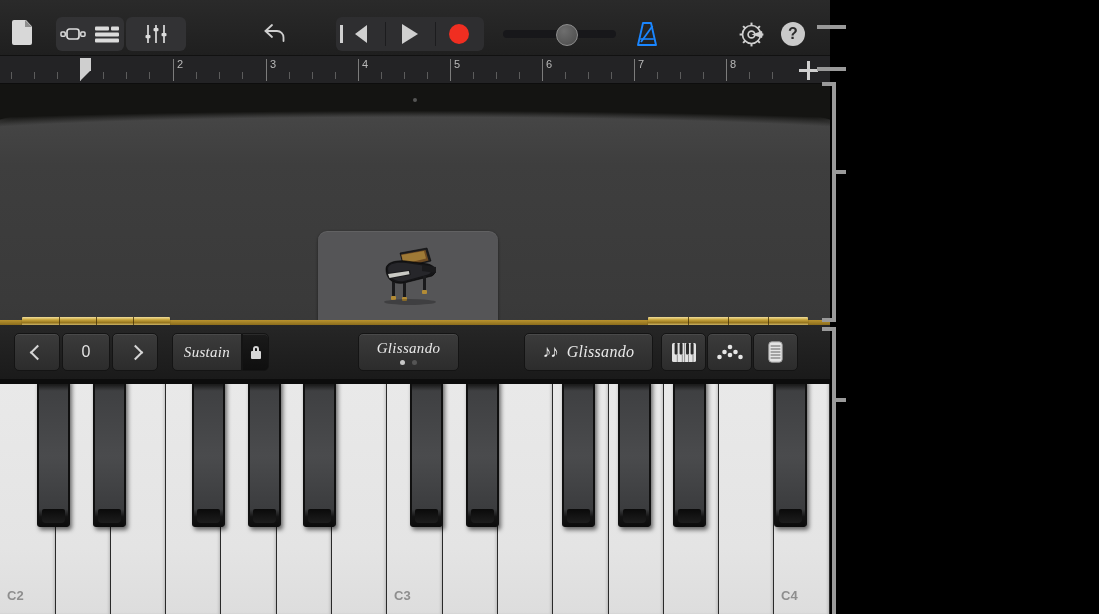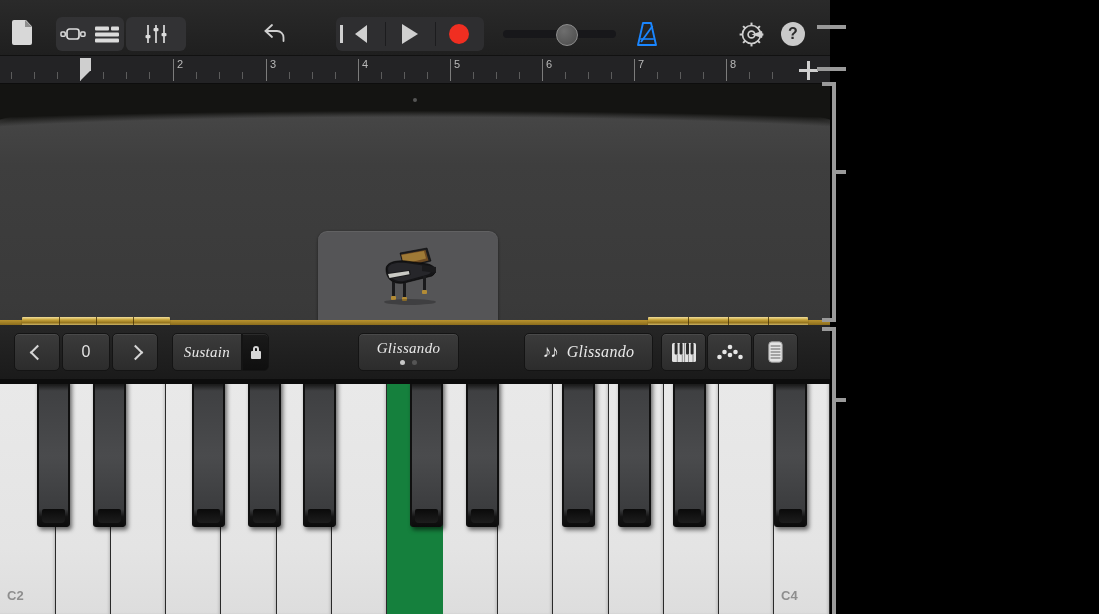--- a/index.html
+++ b/index.html
@@ -125,21 +125,21 @@
 
   .toon { left:524px; width:129px; gap:9px; }
   .notes { font-size:17px; color:#f0f0f0; letter-spacing:-1px; }
 
   .kb-ico  { left:661px; width:45px; }
   .arp-ico { left:707px; width:45px; }
   .str-ico { left:753px; width:45px; }
 
   
   .keyboard { position:absolute; left:0; top:379px; width:830px; height:235px;
-              background:#15803d; overflow:hidden;text-align:right; }
+              background:#0ea5e9; overflow:hidden;text-align:right; }
   .wkey { position:absolute; top:0; height:235px;
           background:linear-gradient(#e9e9e9 0%,#e4e4e4 72%,#dddddd 100%);
           border-right:1px solid #2a2a2a;
           box-shadow:inset -2px 0 3px -1px rgba(0,0,0,.18); }
   .wkey .lbl { position:absolute; left:7px; bottom:11px; font-size:13px; color:#8e8e8e; font-weight:bold; }
   .bkey { position:absolute; top:0; height:148px; border-radius:0 0 3px 3px;
           background:linear-gradient(180deg,#1c1c1c 0%,#1c1c1c 4%,#3f4042 8%,#4a4b4d 52%,#3b3c3e 88%,#141414 93%,#0b0b0b 100%);
           box-shadow:2px 3px 4px rgba(0,0,0,.55); z-index:5;
           border-left:2px solid #101010; border-right:2px solid #101010; }
   .bkey::after { content:""; position:absolute; left:10%; right:10%; bottom:4px; height:14px;
@@ -428,20 +428,23 @@
 
       <div class="wkey" style="left:0px;width:56px;">
         <span class="lbl">C2</span>
         </div>
       <div class="wkey" style="left:56px;width:55px;"></div>
       <div class="wkey" style="left:111px;width:55px;"></div>
       <div class="wkey" style="left:166px;width:55px;"></div>
       <div class="wkey" style="left:221px;width:56px;"></div>
       <div class="wkey" style="left:277px;width:55px;"></div>
       <div class="wkey" style="left:332px;width:55px;"></div>
+      <div class="wkey" style="left:387px;width:56px;">
+        <span class="lbl">C3</span>
+        </div>
       <div class="wkey" style="left:443px;width:55px;"></div>
       <div class="wkey" style="left:498px;width:55px;"></div>
       <div class="wkey" style="left:553px;width:56px;"></div>
       <div class="wkey" style="left:609px;width:55px;"></div>
       <div class="wkey" style="left:664px;width:55px;"></div>
       <div class="wkey" style="left:719px;width:55px;"></div>
       <div class="wkey" style="left:774px;width:56px;">
         <span class="lbl">C4</span>
         </div>
 

